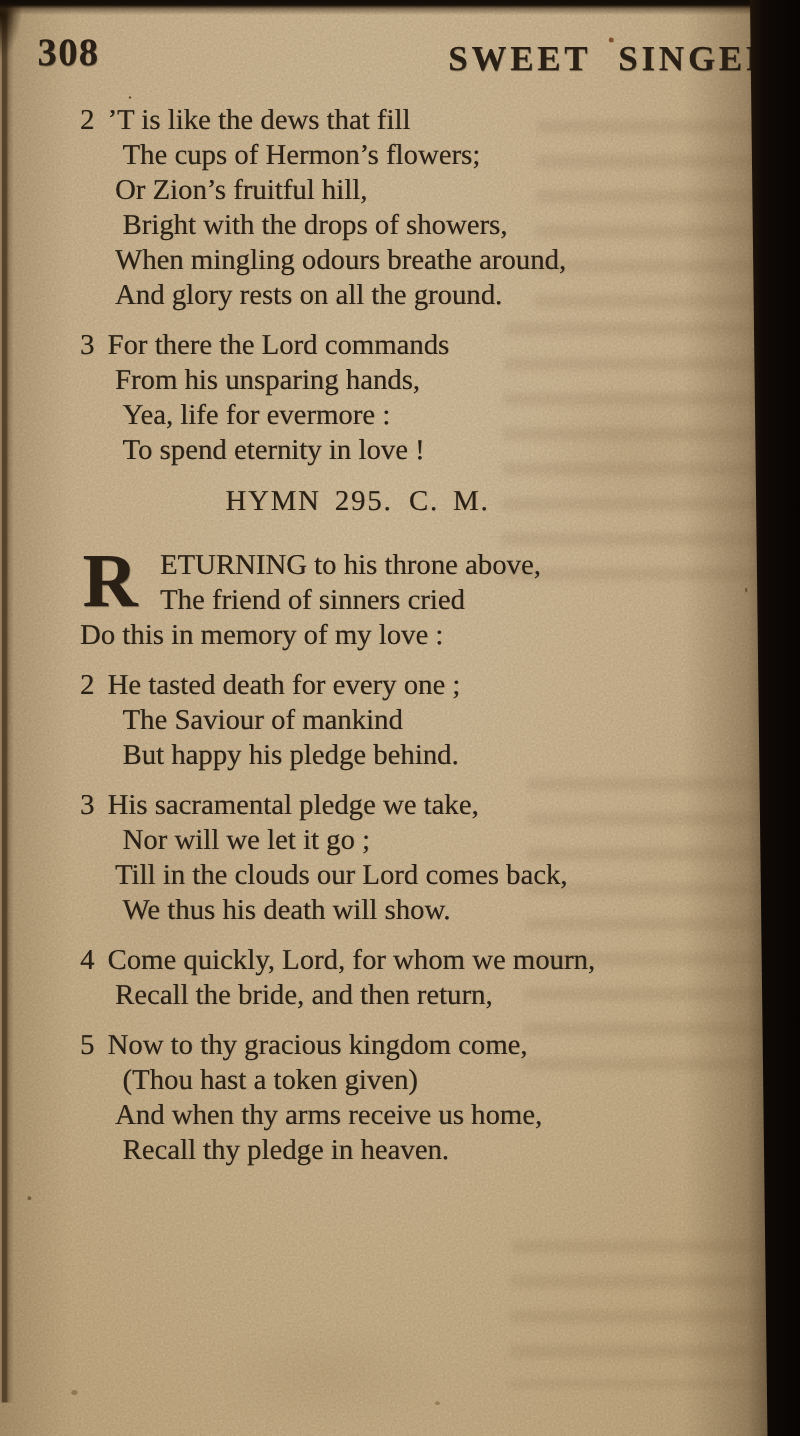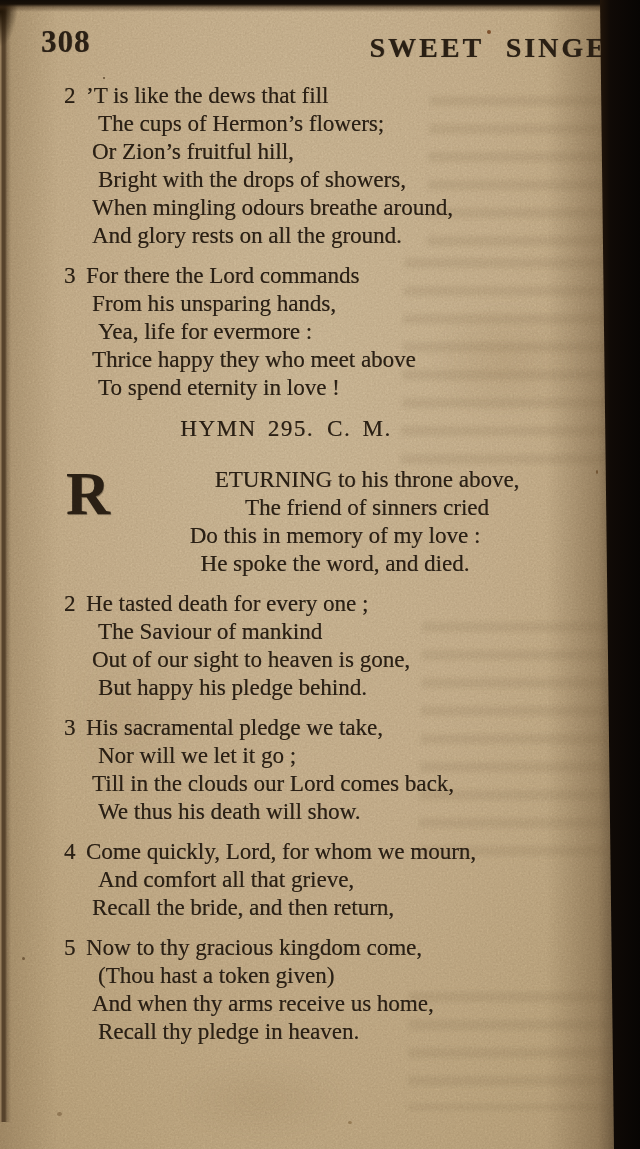--- a/index.html
+++ b/index.html
@@ -49,40 +49,40 @@
 
   .speck{position:absolute;border-radius:50%;}
   .speck.p1{left:487px;top:30px;width:4px;height:4px;background:#8a5a33;}
   .speck.p2{left:103px;top:77px;width:2px;height:2px;background:#6a543a;}
   .speck.p3{left:22px;top:957px;width:3px;height:3px;background:#7c6344;}
   .speck.p4{left:348px;top:1121px;width:4px;height:3px;background:#a58a60;}
   .speck.p5{left:596px;top:470px;width:2px;height:4px;background:#7a5c38;}
   .speck.p6{left:57px;top:1112px;width:5px;height:4px;background:rgba(122,95,60,.55);}
 
   
-  .running-head{position:absolute;top:24px;left:11px;width:606px;height:40px;}
+  .running-head{position:absolute;top:24px;left:0;width:606px;height:40px;}
   .pageno{position:absolute;left:30px;top:0;font-size:31px;font-weight:bold;letter-spacing:1px;
     text-shadow:.4px .4px .7px rgba(46,35,23,.55);}
   .book-title{display:block;text-align:right;padding-top:8px;font-size:28px;font-weight:bold;
     letter-spacing:3px;word-spacing:12px;transform:translateX(14px);
     text-shadow:.4px .4px .7px rgba(46,35,23,.55);}
 
   
   #content{position:absolute;top:82px;left:0;right:34px;font-size:23px;line-height:28px;
     text-shadow:.35px .35px .6px rgba(46,35,23,.5);}
   .verse{margin-bottom:12px;}
   .line{margin-left:92px;white-space:nowrap;}
   .line.indent{margin-left:98px;}
   .line.first{position:relative;margin-left:64px;padding-left:22px;}
   .vnum{position:absolute;left:0;top:0;}
   .hymn-heading{text-align:center;font-size:23px;letter-spacing:1.5px;word-spacing:4px;
     margin:4px 34px 22px 0;line-height:30px;}
   .dropcap{float:left;font-size:61px;line-height:50px;height:52px;width:46px;
     margin:3px 16px 0 66px;font-weight:bold;text-shadow:.6px .6px .8px rgba(46,35,23,.5);}
-  .has-drop .line{margin-left:64px;text-align:center;}
+  .has-drop .line{margin-left:64px;}
 
   .grain{position:absolute;inset:0;opacity:.38;mix-blend-mode:multiply;pointer-events:none;}
 </style>
 </head>
 <body>
 
 <div class="scan">
   <div class="paper"></div>
 
   <div class="gutter-shade"></div>
@@ -108,46 +108,42 @@
         <div class="line indent">The cups of Hermon’s flowers;</div>
         <div class="line">Or Zion’s fruitful hill,</div>
         <div class="line indent">Bright with the drops of showers,</div>
         <div class="line">When mingling odours breathe around,</div>
         <div class="line">And glory rests on all the ground.</div>
       </div>
       <div class="verse">
         <div class="line first"><span class="vnum">3</span>For there the Lord commands</div>
         <div class="line">From his unsparing hands,</div>
         <div class="line indent">Yea, life for evermore :</div>
-        <div class="line">Thrice happy they who meet above</div>
         <div class="line indent">To spend eternity in love !</div>
       </div>
       <div class="hymn-heading">HYMN 295. C. M.</div>
       <div class="verse has-drop">
         <span class="dropcap">R</span>
         <div class="line">ETURNING to his throne above,</div>
         <div class="line">The friend of sinners cried</div>
         <div class="line">Do this in memory of my love :</div>
-        <div class="line indent">He spoke the word, and died.</div>
       </div>
       <div class="verse">
         <div class="line first"><span class="vnum">2</span>He tasted death for every one ;</div>
         <div class="line indent">The Saviour of mankind</div>
-        <div class="line">Out of our sight to heaven is gone,</div>
         <div class="line indent">But happy his pledge behind.</div>
       </div>
       <div class="verse">
         <div class="line first"><span class="vnum">3</span>His sacramental pledge we take,</div>
         <div class="line indent">Nor will we let it go ;</div>
         <div class="line">Till in the clouds our Lord comes back,</div>
         <div class="line indent">We thus his death will show.</div>
       </div>
       <div class="verse">
         <div class="line first"><span class="vnum">4</span>Come quickly, Lord, for whom we mourn,</div>
-        <div class="line indent">And comfort all that grieve,</div>
         <div class="line">Recall the bride, and then return,</div>
       </div>
       <div class="verse">
         <div class="line first"><span class="vnum">5</span>Now to thy gracious kingdom come,</div>
         <div class="line indent">(Thou hast a token given)</div>
         <div class="line">And when thy arms receive us home,</div>
         <div class="line indent">Recall thy pledge in heaven.</div>
       </div>
     </main>
 

